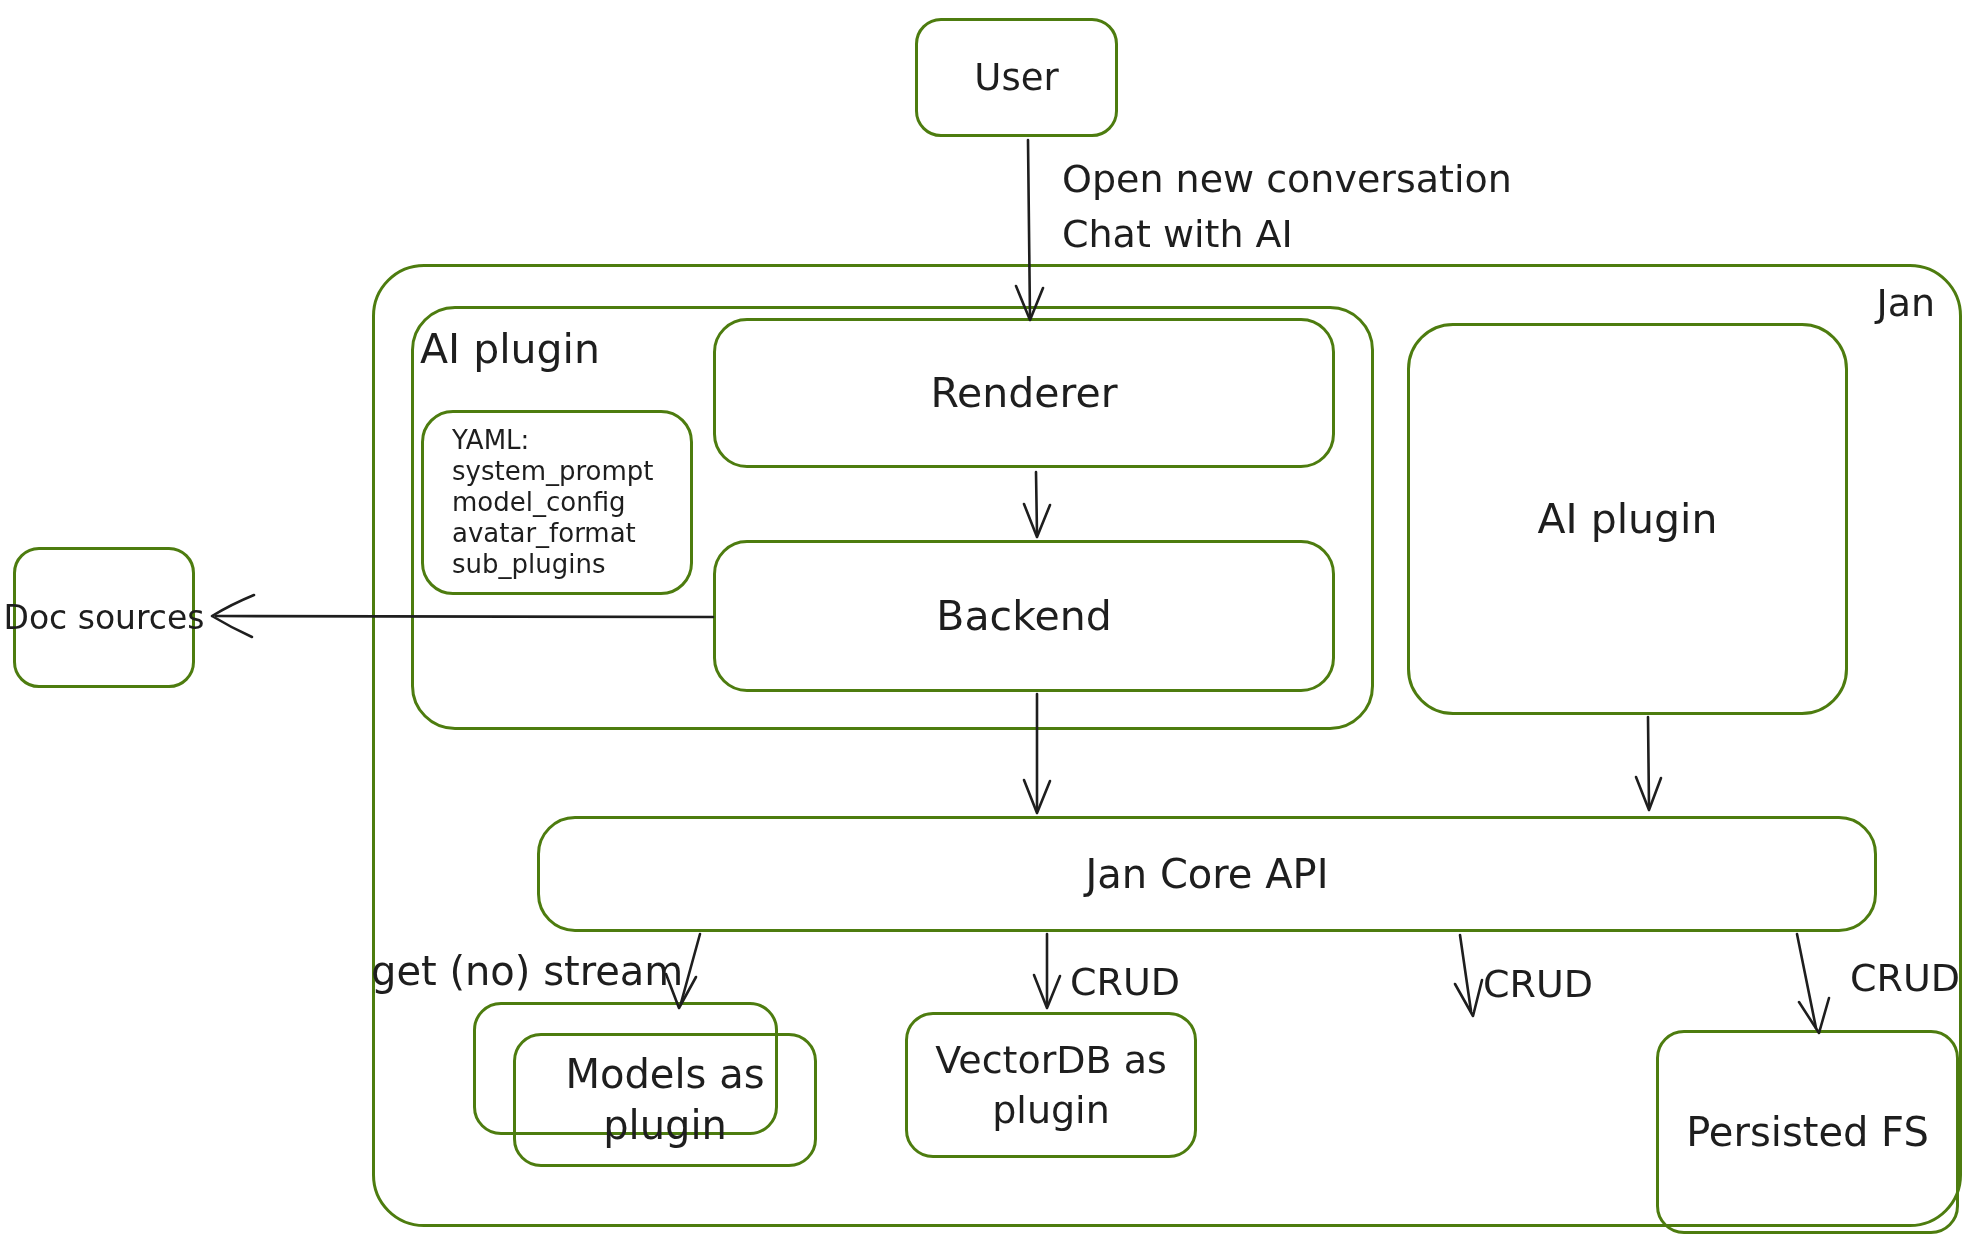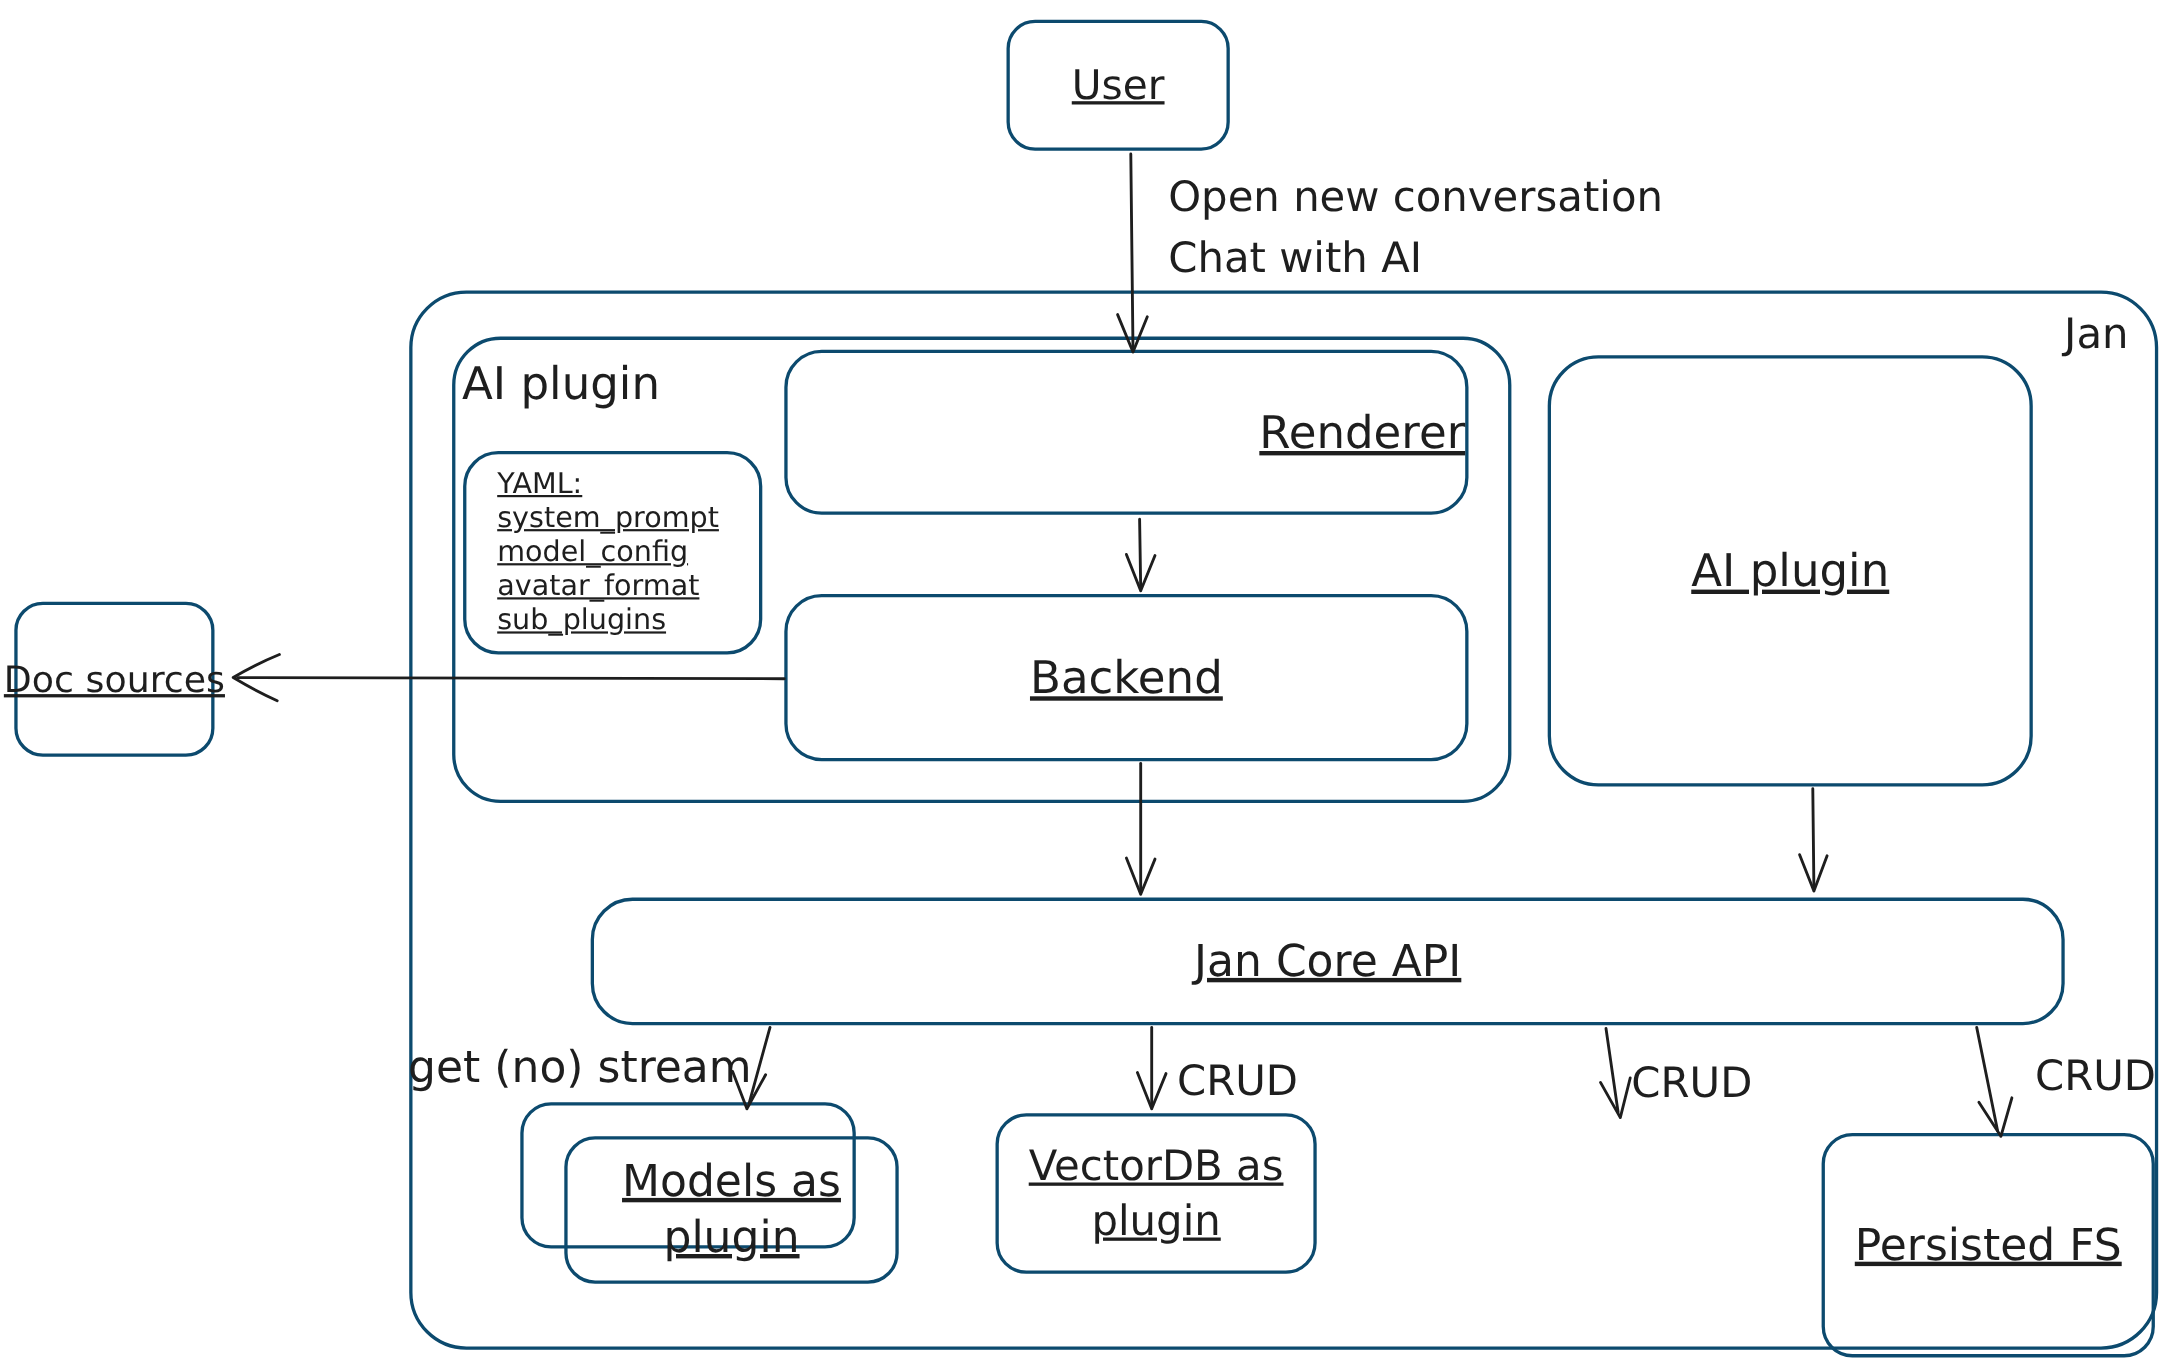--- a/index.html
+++ b/index.html
@@ -11,28 +11,27 @@
     position: relative;
     width: 1981px;
     height: 1246px;
     background: #ffffff;
     font-family: "DejaVu Sans", sans-serif;
     color: #1e1e1e;
     overflow: hidden;
   }
   .box {
     position: absolute;
-    border: 3px solid #0c4a6e;
+    border: 3px solid #4d7c0f;
     background: transparent;
     box-sizing: border-box;
     display: flex;
     align-items: center;
     justify-content: center;
     text-align: center;
-    text-decoration: underline;
   }
   .box .label {
     display: block;
     white-space: pre-line;
   }
   .corner-label {
     position: absolute;
     white-space: nowrap;
   }
   .note-text {
@@ -65,21 +64,21 @@
   </div>
 
   <div class="box" style="left:411px; top:306px; width:963px; height:424px; border-radius:44px;">
     <span class="corner-label" style="left:6px; top:16px; font-size:41px;">AI plugin</span>
   </div>
 
   <div class="box" style="left:915px; top:18px; width:203px; height:119px; border-radius:26px; font-size:37px;">
     <span class="label">User</span>
   </div>
 
-  <div class="box" style="left:713px; top:318px; width:622px; height:150px; border-radius:34px; font-size:41px;justify-content:flex-end;">
+  <div class="box" style="left:713px; top:318px; width:622px; height:150px; border-radius:34px; font-size:41px;">
     <span class="label">Renderer</span>
   </div>
 
   <div class="box" style="left:713px; top:540px; width:622px; height:152px; border-radius:34px; font-size:41px;">
     <span class="label">Backend</span>
   </div>
 
   <div class="box" style="left:421px; top:410px; width:272px; height:185px; border-radius:32px;
               align-items:flex-start; justify-content:flex-start; padding:12px 10px 10px 28px;
               font-size:26px; line-height:31px;">

